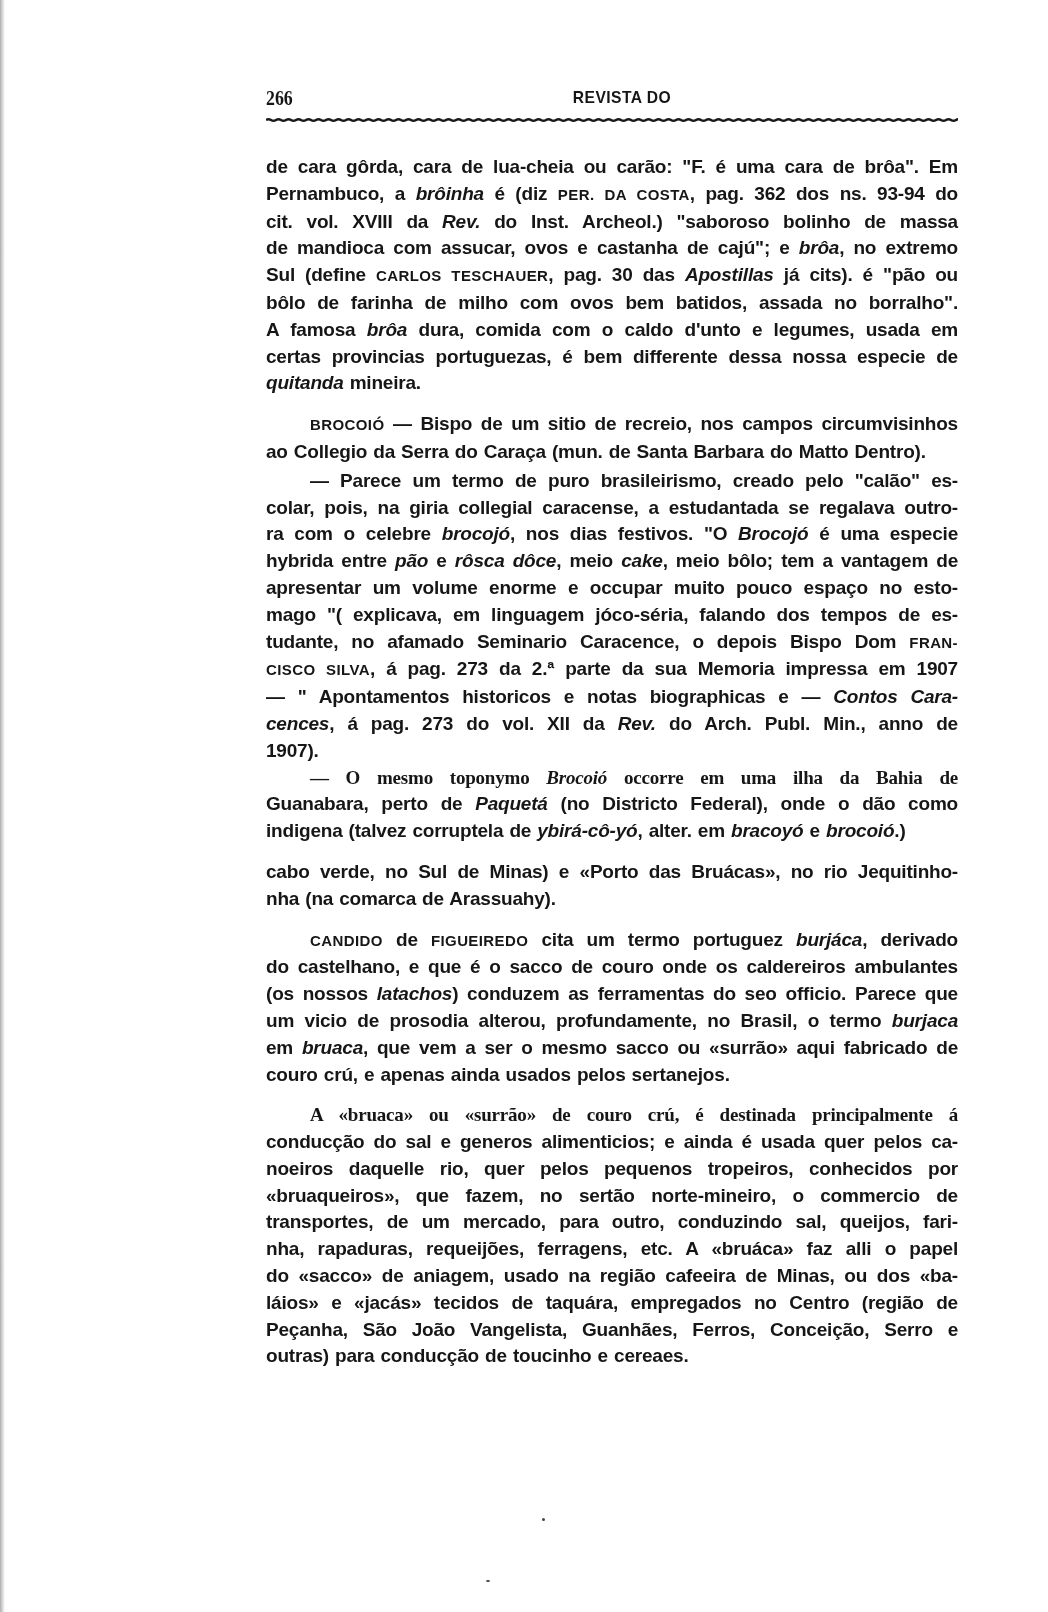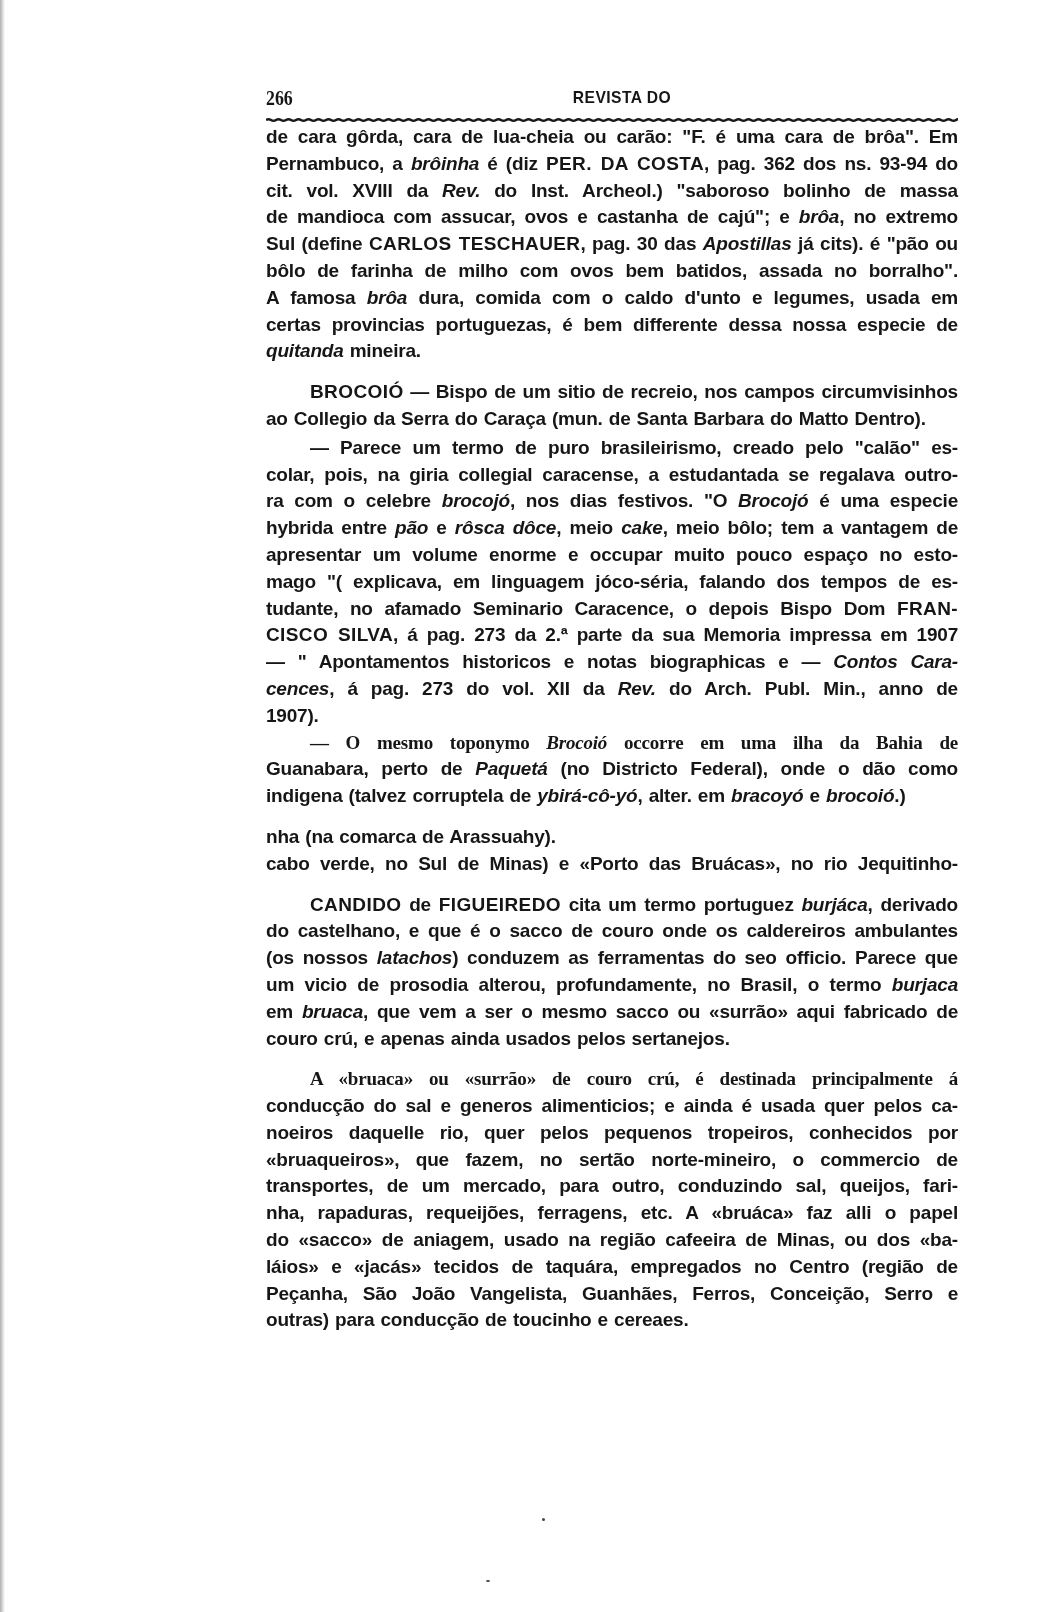--- a/index.html
+++ b/index.html
@@ -46,20 +46,21 @@
       font-weight: bold;
       transform: scaleX(0.92);
     }
     .wavy-rule {
       display: block;
       width: 692px;
       height: 8px;
       margin-top: 4px;
     }
     .body-text {
+      margin-top: 30px;
       width: 692px;
     }
     .para {
       font-family: "Liberation Sans", sans-serif;
       font-weight: bold;
       font-size: 19px;
       line-height: 26.8px;
       text-align: justify;
       margin: 0;
       letter-spacing: -0.2px;
@@ -70,21 +71,21 @@
       text-align: justify;
       text-align-last: justify;
       white-space: nowrap;
       transform-origin: left center;
     }
     .para .line.last { text-align-last: left; }
     .indent { padding-left: 44px; }
     .gap { margin-top: 14px; }
     .gap-sm { margin-top: 2px; }
     .it { font-style: italic; font-weight: bold; }
-    .sc { font-size: 19px; letter-spacing: 0.4px; }
+    .sc { font-size: 15px; letter-spacing: 0.4px; }
     .speck {
       position: absolute;
       width: 3px; height: 3px;
       background: #444;
       border-radius: 50%;
     }
   </style>
 </head>
 <body>
 
@@ -127,22 +128,22 @@
         <span class="line" style="display: block;"><span>— " Apontamentos historicos e notas biographicas e — </span><span class="it">Contos Cara-</span></span>
         <span class="line" style="display: block;"><span class="it">cences</span><span>, á pag. 273 do vol. XII da </span><span class="it">Rev.</span><span> do Arch. Publ. Min., anno de</span></span>
         <span class="line last" style="display: block;"><span>1907).</span></span>
       </p>
     <p class="para">
         <span class="line indent" style="display: block; font-family: Liberation Serif, serif;"><span>— O mesmo toponymo </span><span class="it">Brocoió</span><span> occorre em uma ilha da Bahia de</span></span>
         <span class="line" style="display: block;"><span>Guanabara, perto de </span><span class="it">Paquetá</span><span> (no Districto Federal), onde o dão como</span></span>
         <span class="line last" style="display: block;"><span>indigena (talvez corruptela de </span><span class="it">ybirá-cô-yó</span><span>, alter. em </span><span class="it">bracoyó</span><span> e </span><span class="it">brocoió</span><span>.)</span></span>
       </p>
     <p class="para gap">
+        <span class="line" style="display: block;"><span>cabo verde, no Sul de Minas) e «Porto das Bruácas», no rio Jequitinho-</span></span>
         <span class="line last" style="display: block;"><span>nha (na comarca de Arassuahy).</span></span>
-        <span class="line" style="display: block;"><span>cabo verde, no Sul de Minas) e «Porto das Bruácas», no rio Jequitinho-</span></span>
       </p>
     <p class="para gap">
         <span class="line indent" style="display: block;"><span class="sc">CANDIDO</span><span> de </span><span class="sc">FIGUEIREDO</span><span> cita um termo portuguez </span><span class="it">burjáca</span><span>, derivado</span></span>
         <span class="line" style="display: block;"><span>do castelhano, e que é o sacco de couro onde os caldereiros ambulantes</span></span>
         <span class="line" style="display: block;"><span>(os nossos </span><span class="it">latachos</span><span>) conduzem as ferramentas do seo officio. Parece que</span></span>
         <span class="line" style="display: block;"><span>um vicio de prosodia alterou, profundamente, no Brasil, o termo </span><span class="it">burjaca</span></span>
         <span class="line" style="display: block;"><span>em </span><span class="it">bruaca</span><span>, que vem a ser o mesmo sacco ou «surrão» aqui fabricado de</span></span>
         <span class="line last" style="display: block;"><span>couro crú, e apenas ainda usados pelos sertanejos.</span></span>
       </p>
     <p class="para gap">

